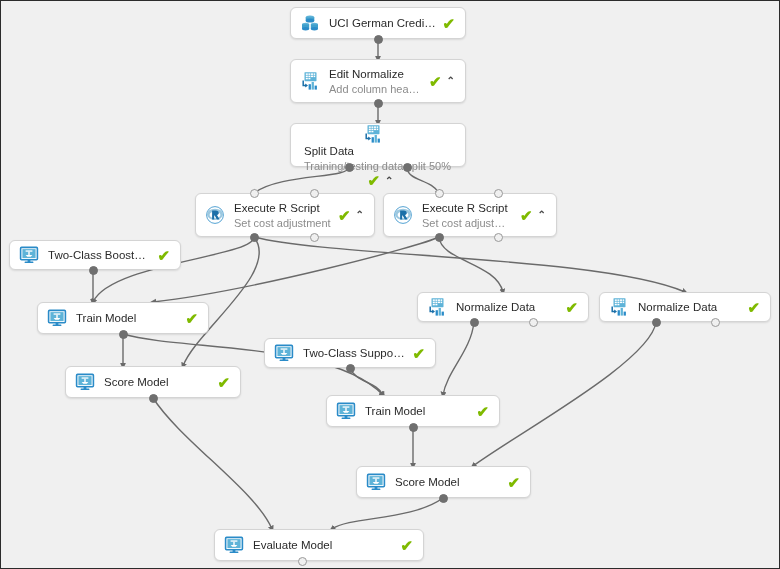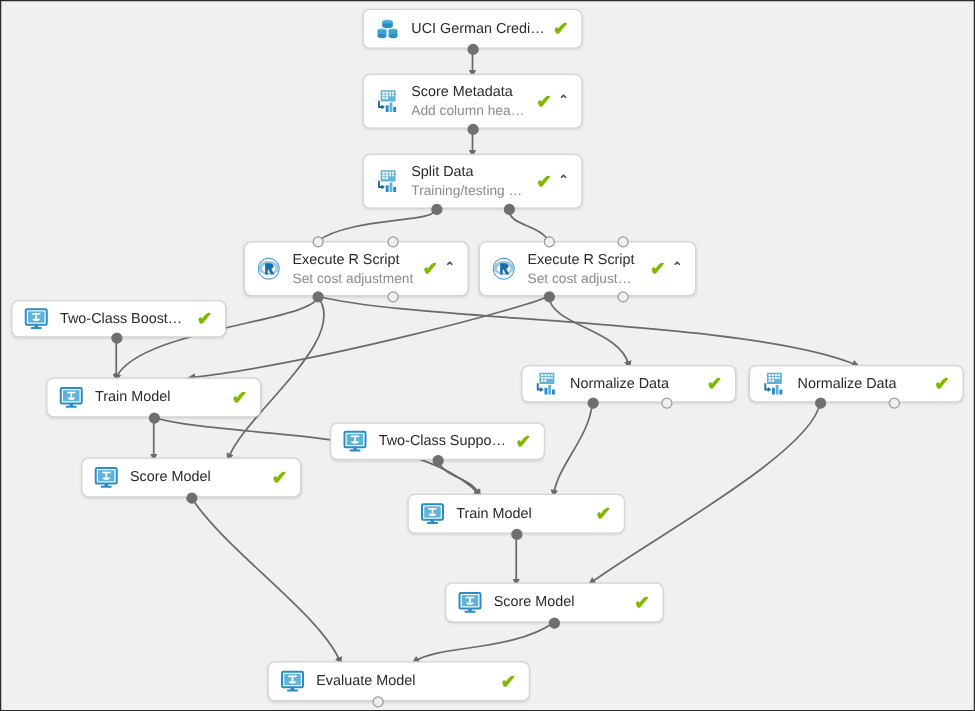--- a/index.html
+++ b/index.html
@@ -171,30 +171,30 @@
         <rect x="8.4" y="6.8" width="2" height="1.5"></rect>
       </g>
       <path d="M3.2,9.5 L3.2,14.6 L6.6,14.6" stroke="#1b6fa8" stroke-width="1.5" fill="none"></path>
       <path d="M5.2,12.6 L8.0,14.6 L5.2,16.6 z" fill="#1b6fa8"></path>
       <rect x="8.6" y="13.2" width="2.3" height="5.4" fill="#2a8bc8"></rect>
       <rect x="11.6" y="11.0" width="2.3" height="7.6" fill="#5eb3d8"></rect>
       <rect x="14.6" y="14.6" width="2.3" height="4.0" fill="#2a8bc8"></rect>
     </svg>
         </span>
         <div class="labels">
-          <div class="title">Score Metadata</div>
+          <div class="title">Edit Normalize</div>
           <div class="subtitle">Add column headings</div>
         </div>
         <div class="status">
           <span class="check">✔</span>
           <span class="caret">⌃</span>
         </div>
       </div>
       <div class="port filled" style="left: 372.5px; top: 97.5px;"></div>
-      <div class="node" style="left: 289px; top: 122px; width: 176px; height: 44px;">
+      <div class="node" style="left: 289px; top: 122px; width: 176px; height: 44px; flex-direction: column;">
         <span class="icon">
           <svg viewBox="0 0 20 20">
       <rect x="4.5" y="1.2" width="12" height="9" rx="0.6" fill="#5eb3d8"></rect>
       <g fill="#ffffff">
         <rect x="5.8" y="2.4" width="2" height="1.5"></rect>
         <rect x="8.4" y="2.4" width="2" height="1.5"></rect>
         <rect x="11.0" y="2.4" width="2" height="1.5"></rect>
         <rect x="13.6" y="2.4" width="1.6" height="1.5"></rect>
         <rect x="5.8" y="4.6" width="2" height="1.5"></rect>
         <rect x="8.4" y="4.6" width="2" height="1.5"></rect>

